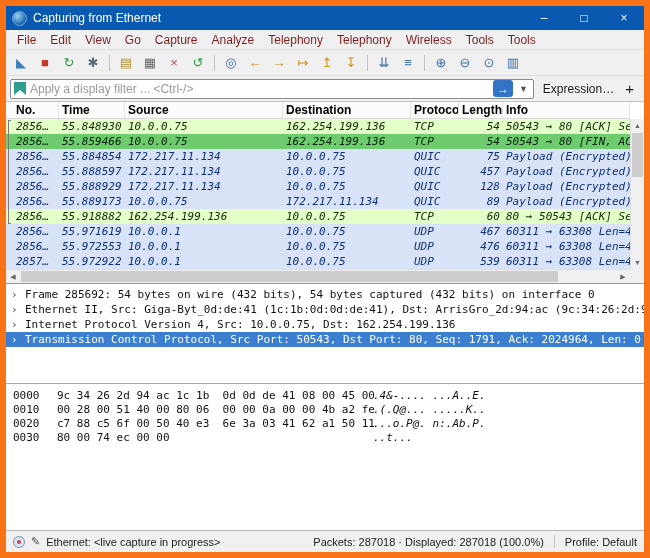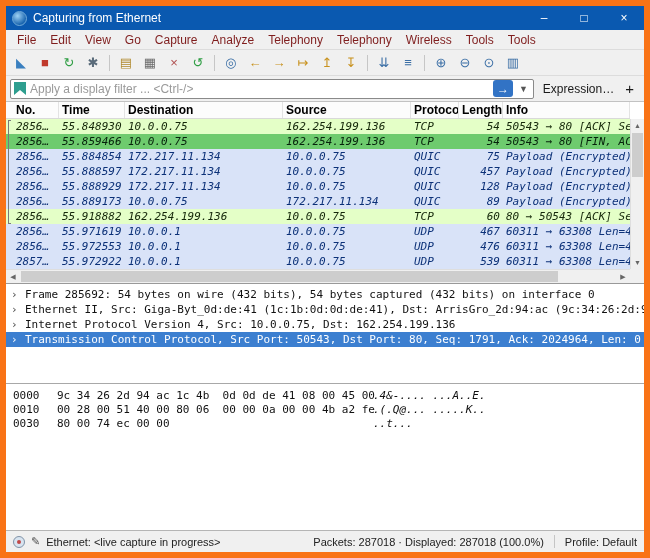--- a/index.html
+++ b/index.html
@@ -167,22 +167,22 @@
       <span class="filter-dd">▼</span>
     </div>
     <span class="expression-btn">Expression…</span>
     <span class="add-btn">+</span>
   </div>
 
   <div class="packet-pane">
     <div class="pl-header" id="pl-header">
         <span class="col">No.</span>
         <span class="col">Time</span>
+        <span class="col">Source</span>
         <span class="col">Destination</span>
-        <span class="col">Source</span>
         <span class="col">Protocol</span>
         <span class="col">Length</span>
         <span class="col">Info</span>
       </div>
     <div class="pl-body" id="pl-body">
       <div class="bracket"></div>
     <div class="pl-row row-green">
           <span class="c c-no">2856…</span>
           <span class="c c-time">55.848930</span>
           <span class="c c-source">10.0.0.75</span>
@@ -299,22 +299,23 @@
         <span class="exp">›</span>
         <span class="dtxt">Internet Protocol Version 4, Src: 10.0.0.75, Dst: 162.254.199.136</span>
       </div>
       <div class="dt-row selected">
         <span class="exp">›</span>
         <span class="dtxt">Transmission Control Protocol, Src Port: 50543, Dst Port: 80, Seq: 1791, Ack: 2024964, Len: 0</span>
       </div>
     </div>
 
   <div class="hex-pane" id="hex-pane">
-      <div class="hex-line"><span class="hx-off">0000</span><span class="hx-bytes">9c 34 26 2d 94 ac 1c 4b  0d 0d de 41 08 00 45 00</span><span class="hx-ascii">.4&amp;-.... ...A..E.</span></div>
+      <div class="hex-line"><span class="hx-off">0000</span><span class="hx-bytes">9c 34 26 2d 94 ac 1c 1b  0d 0d de 41 08 00 45 00</span><span class="hx-ascii">.4&amp;-.... ...A..E.</span></div>
       <div class="hex-line"><span class="hx-off">0010</span><span class="hx-bytes">00 28 00 51 40 00 80 06  00 00 0a 00 00 4b a2 fe</span><span class="hx-ascii">.(.Q@... .....K..</span></div>
+      <div class="hex-line"><span class="hx-off">0020</span><span class="hx-bytes">c7 88 c5 6f 00 50 40 e3  6e 3a 03 41 62 a1 50 11</span><span class="hx-ascii">...o.P@. n:.Ab.P.</span></div>
       <div class="hex-line"><span class="hx-off">0030</span><span class="hx-bytes">80 00 74 ec 00 00</span><span class="hx-ascii">..t...</span></div>
     </div>
 
   <div class="statusbar">
     <span class="expert-icon"></span>
     <span class="pencil-icon">✎</span>
     <span class="status-capture">Ethernet: &lt;live capture in progress&gt;</span>
     <span class="spacer"></span>
     <span class="status-packets">Packets: 287018 · Displayed: 287018 (100.0%)</span>
     <span class="status-sep"></span>

